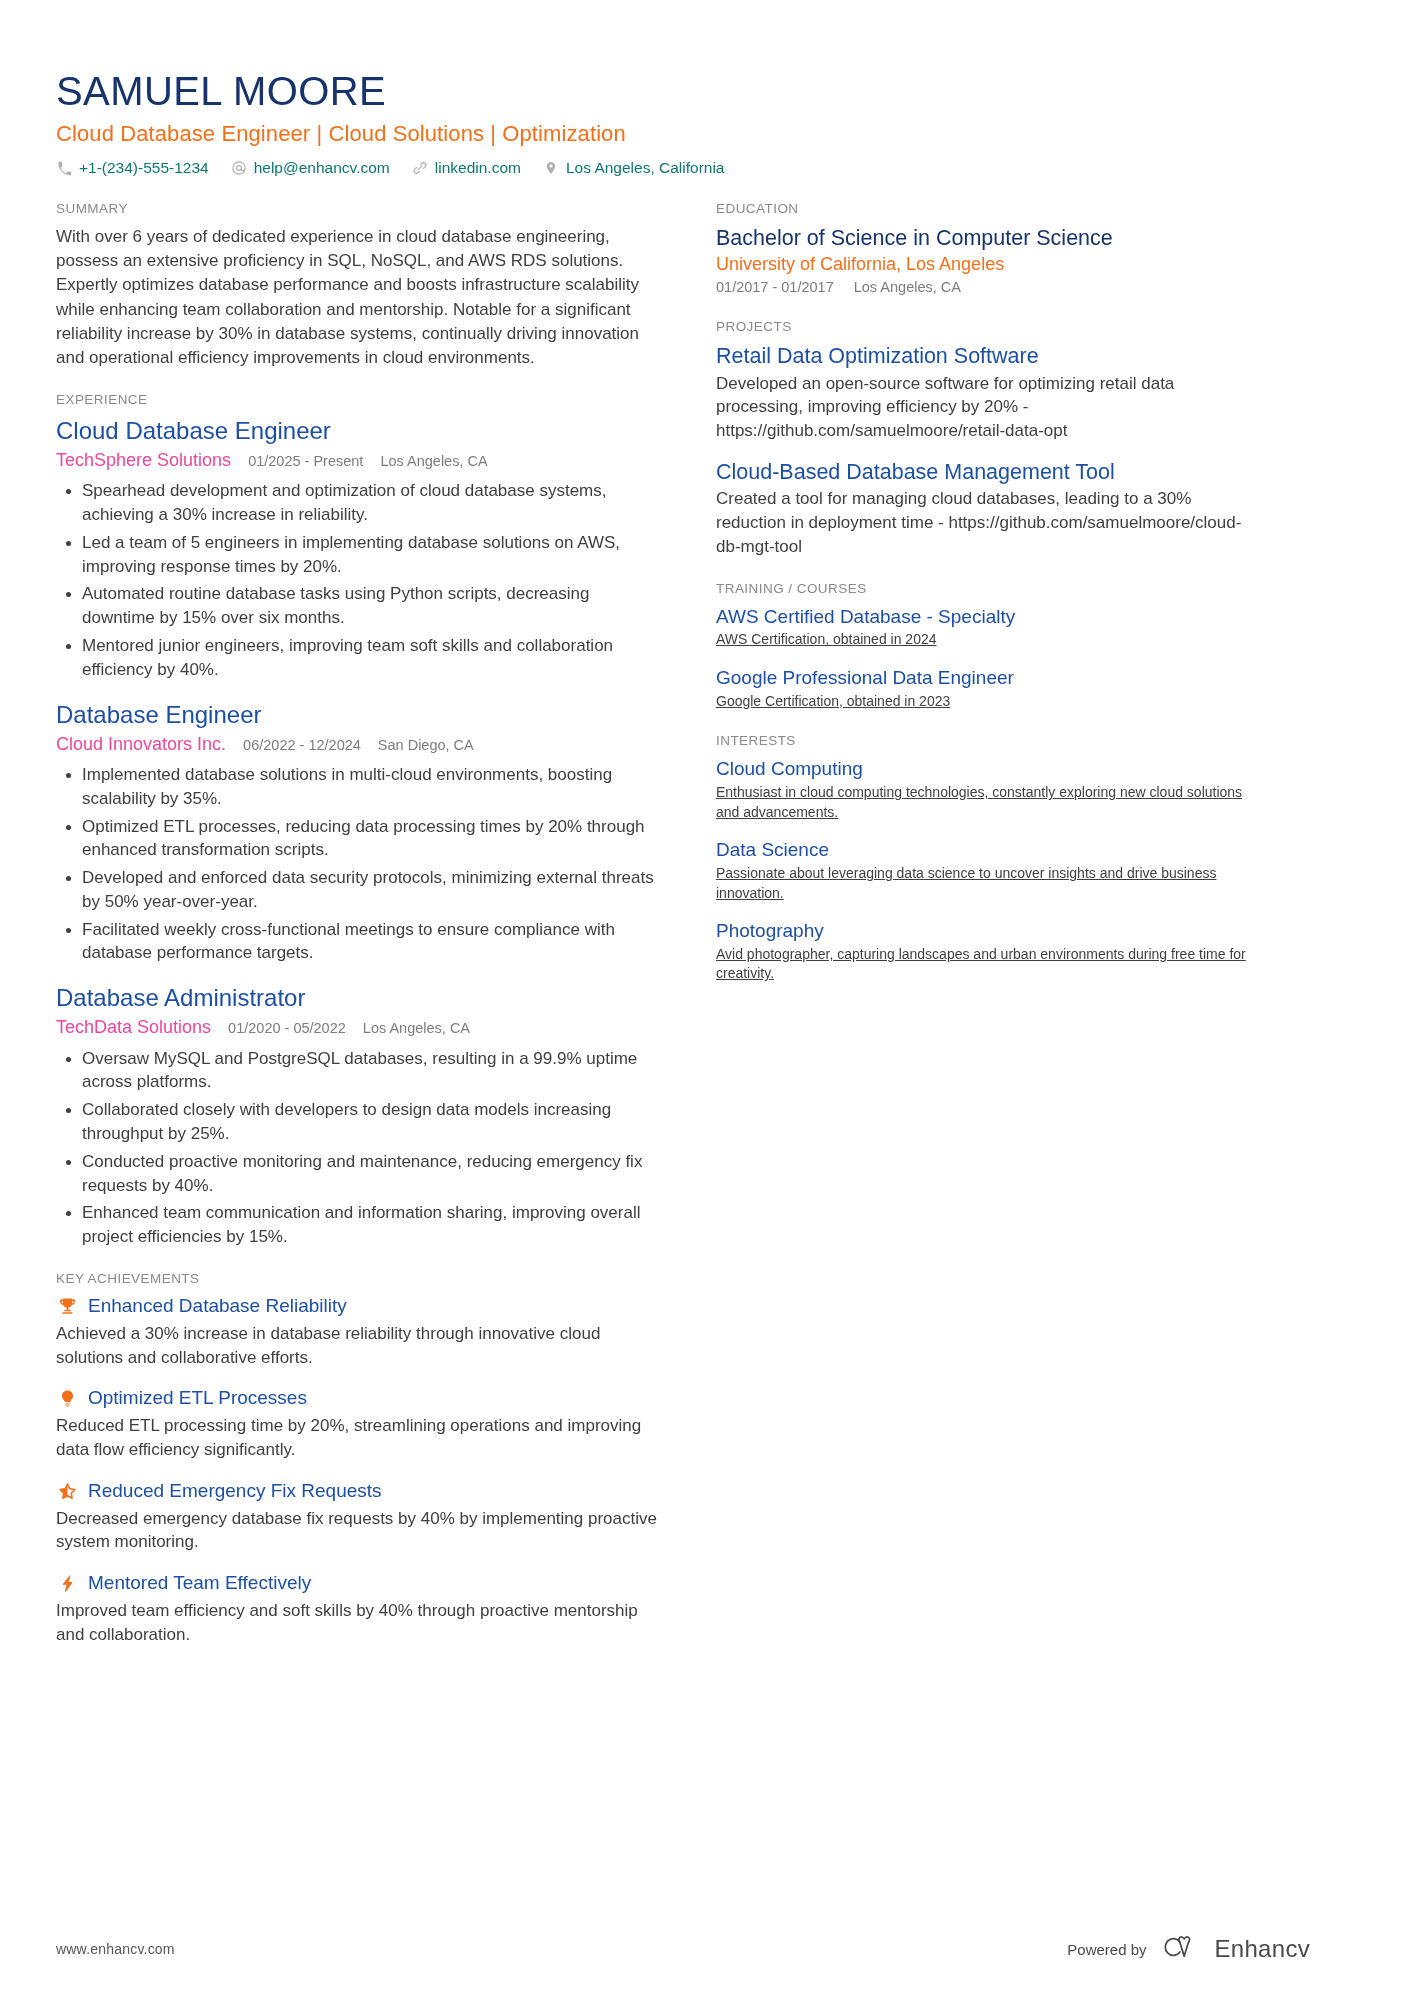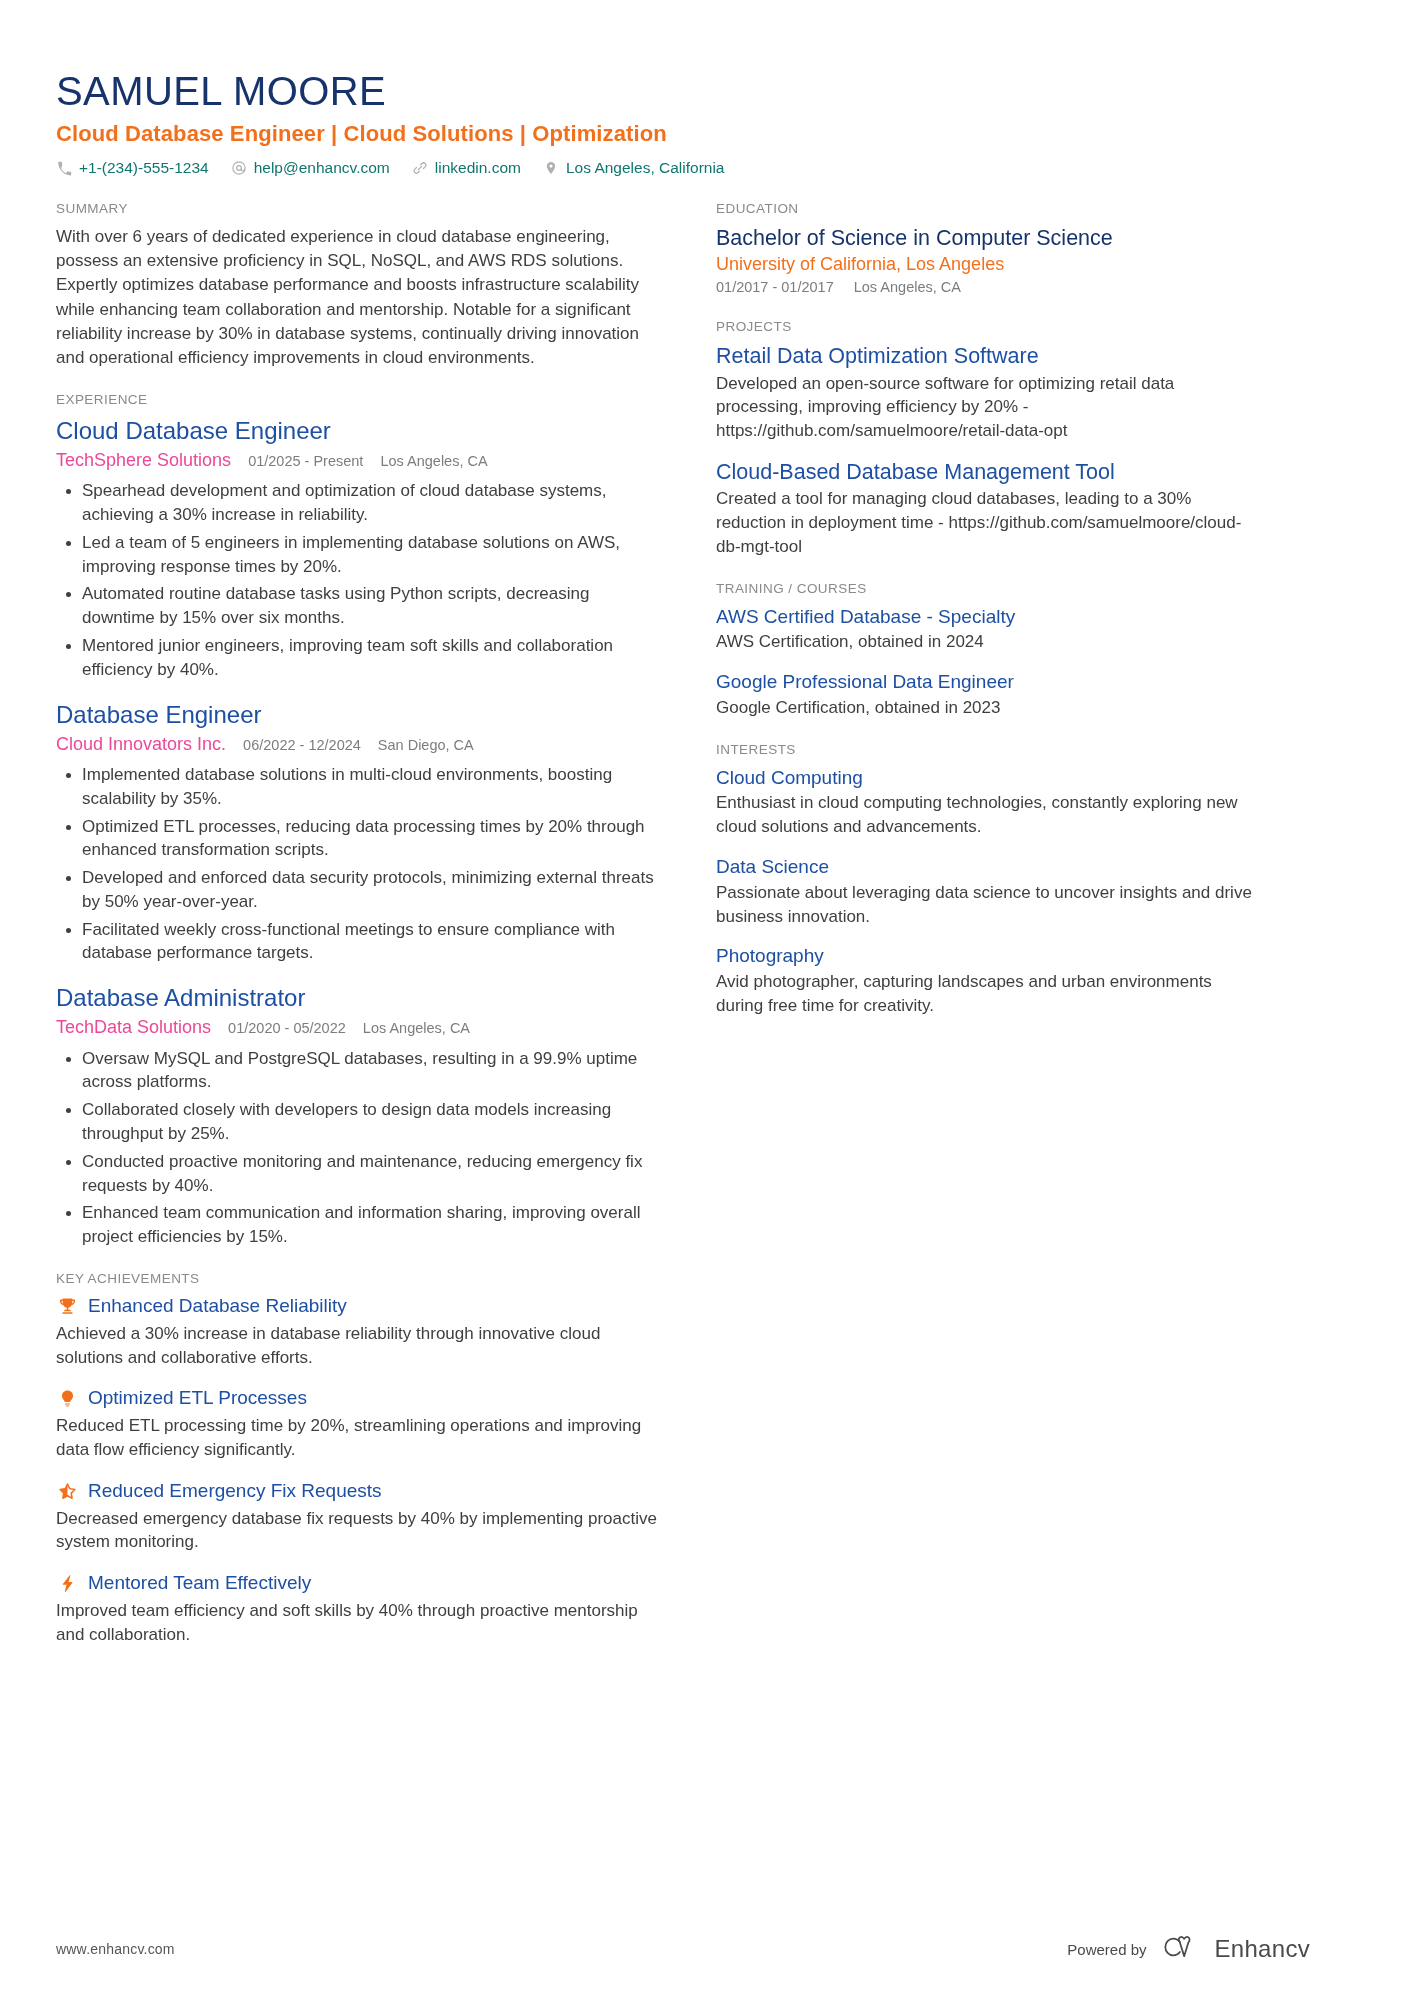--- a/index.html
+++ b/index.html
@@ -25,21 +25,21 @@
   .name {
     font-size: 40px;
     font-weight: 400;
     letter-spacing: 0.4px;
     color: #16336b;
     line-height: 1.12;
     margin-bottom: 7px;
   }
   .headline {
     font-size: 22px;
-    font-weight: 700;
+    font-weight: 400;
     color: #f3701b;
     line-height: 1.2;
     margin-bottom: 12px;
     letter-spacing: 0.1px;
   }
   .contact-row {
     display: flex;
     align-items: center;
     flex-wrap: wrap;
     gap: 0;
@@ -200,23 +200,24 @@
     line-height: 1.35;
   }
   .r-meta .d { margin-right: 20px; }
   .r-desc {
     font-size: 17px;
     line-height: 1.40;
     color: #3f3f3f;
     word-break: break-word;
   }
   .r-small {
-    font-size: 17px;
+    font-size: 14px;
     line-height: 1.40;
     color: #3f3f3f;
+    text-decoration: underline;
   }
   .r-item-title {
     font-size: 19px;
     color: #1d4fa3;
     line-height: 1.25;
     margin-bottom: 2px;
   }
 
   
   .footer {

